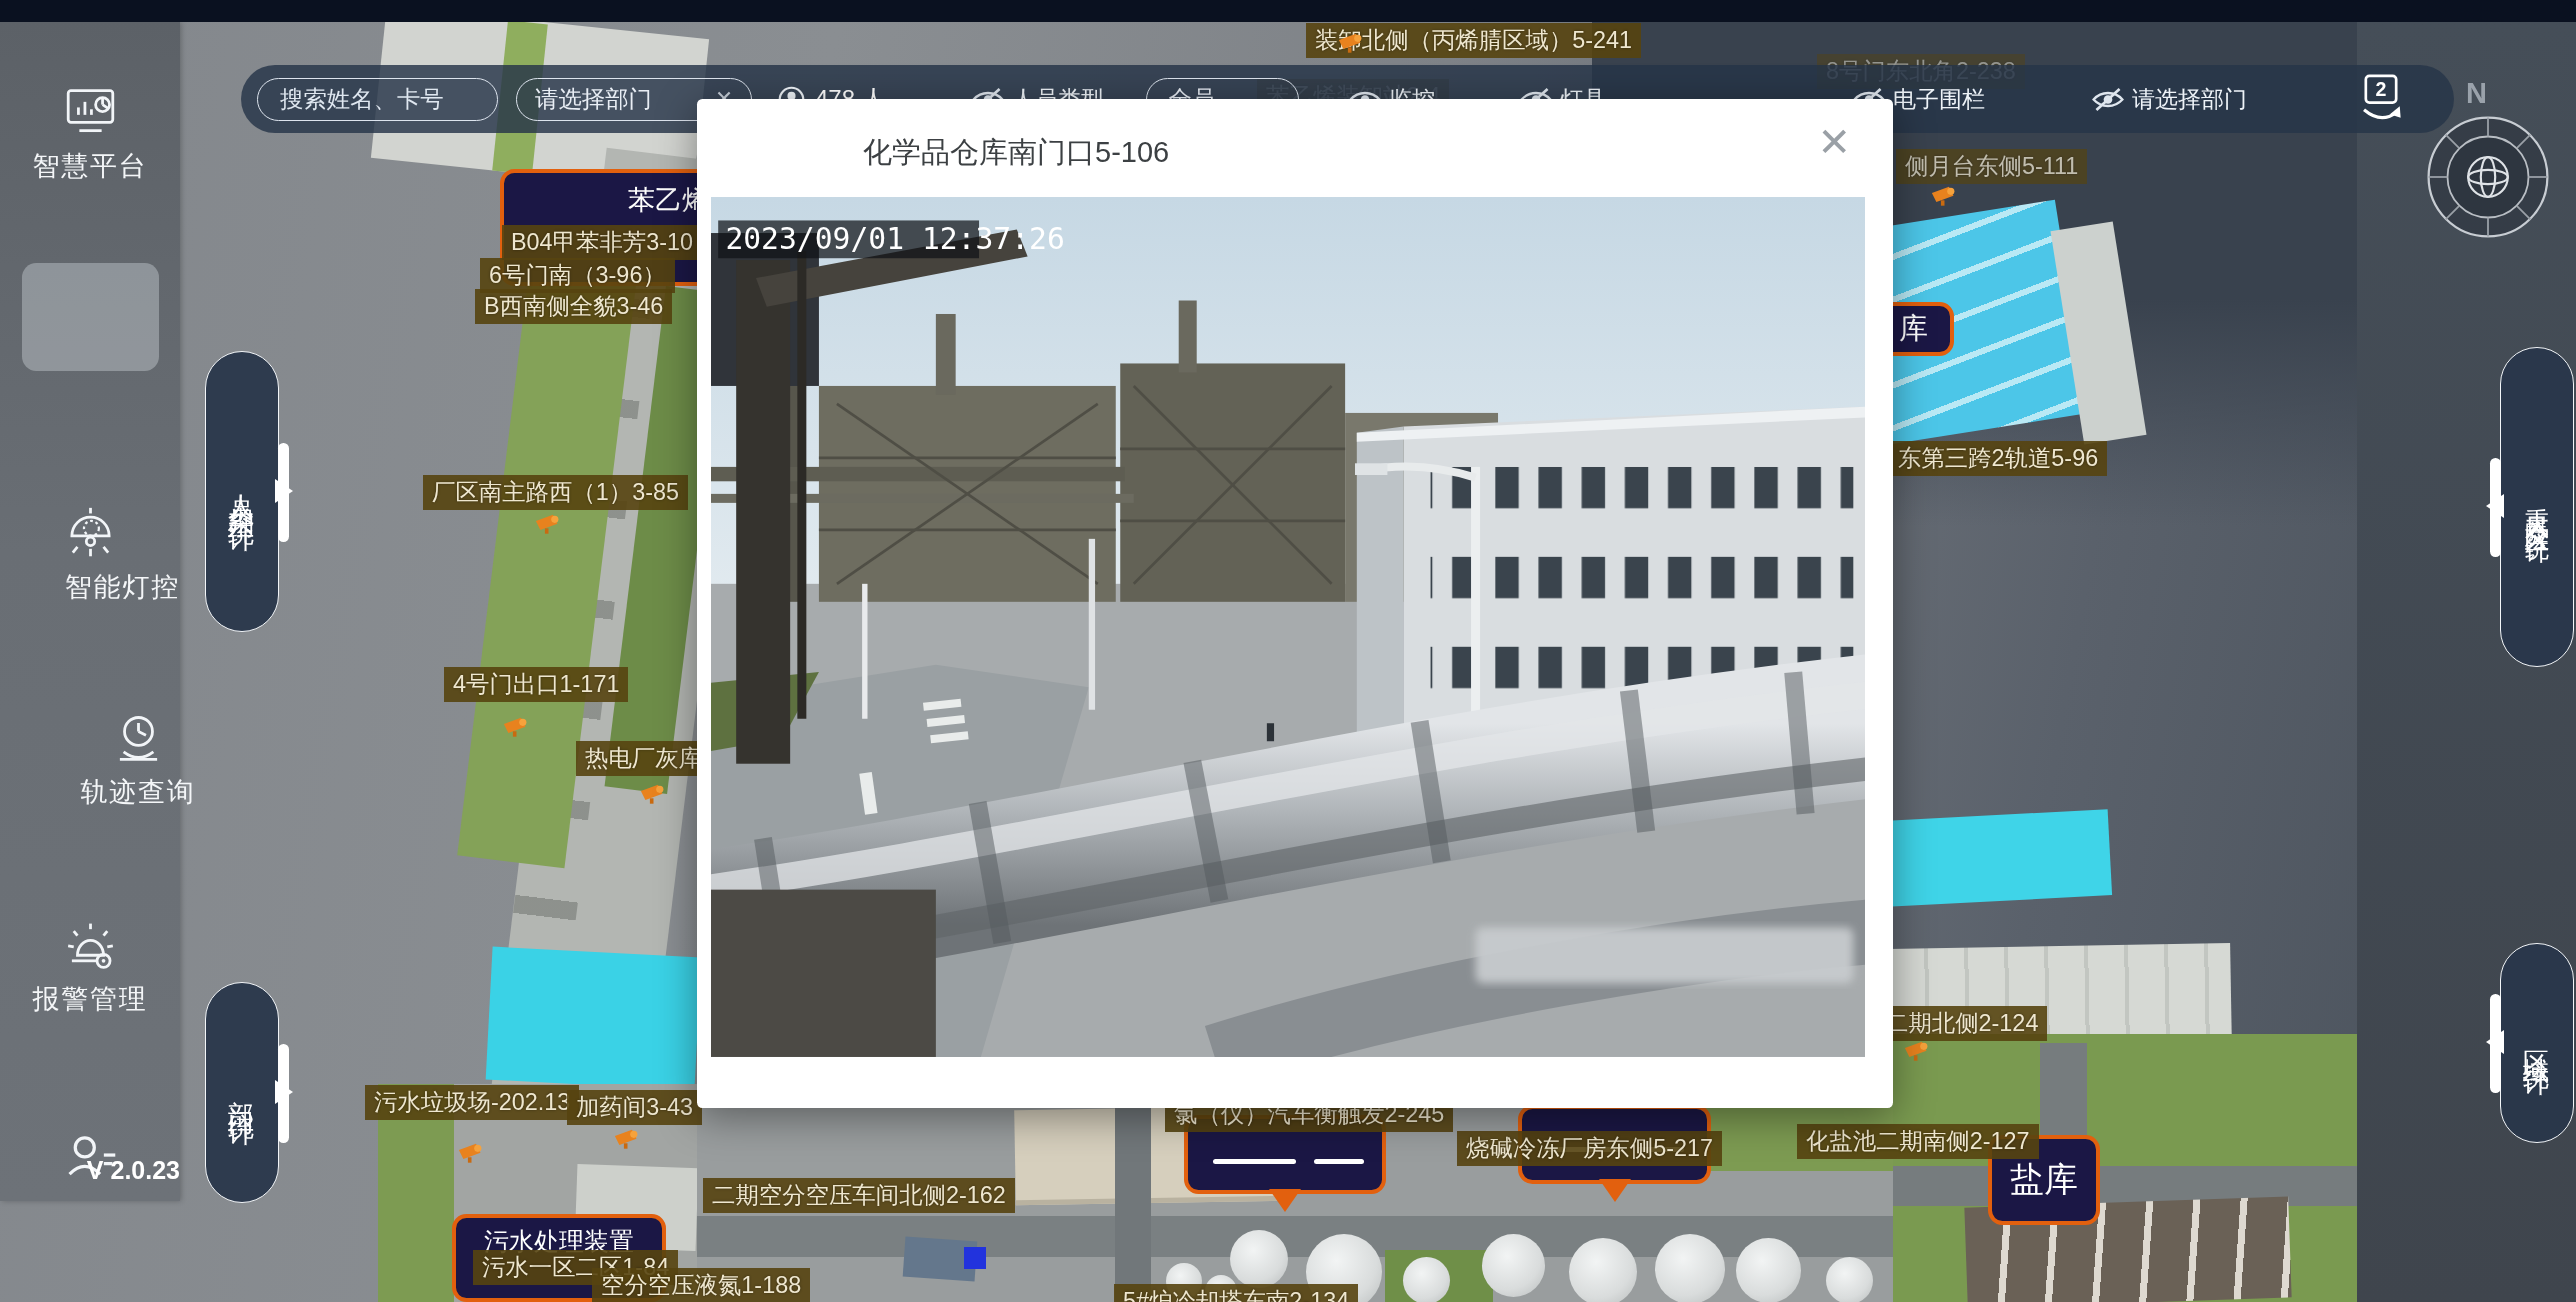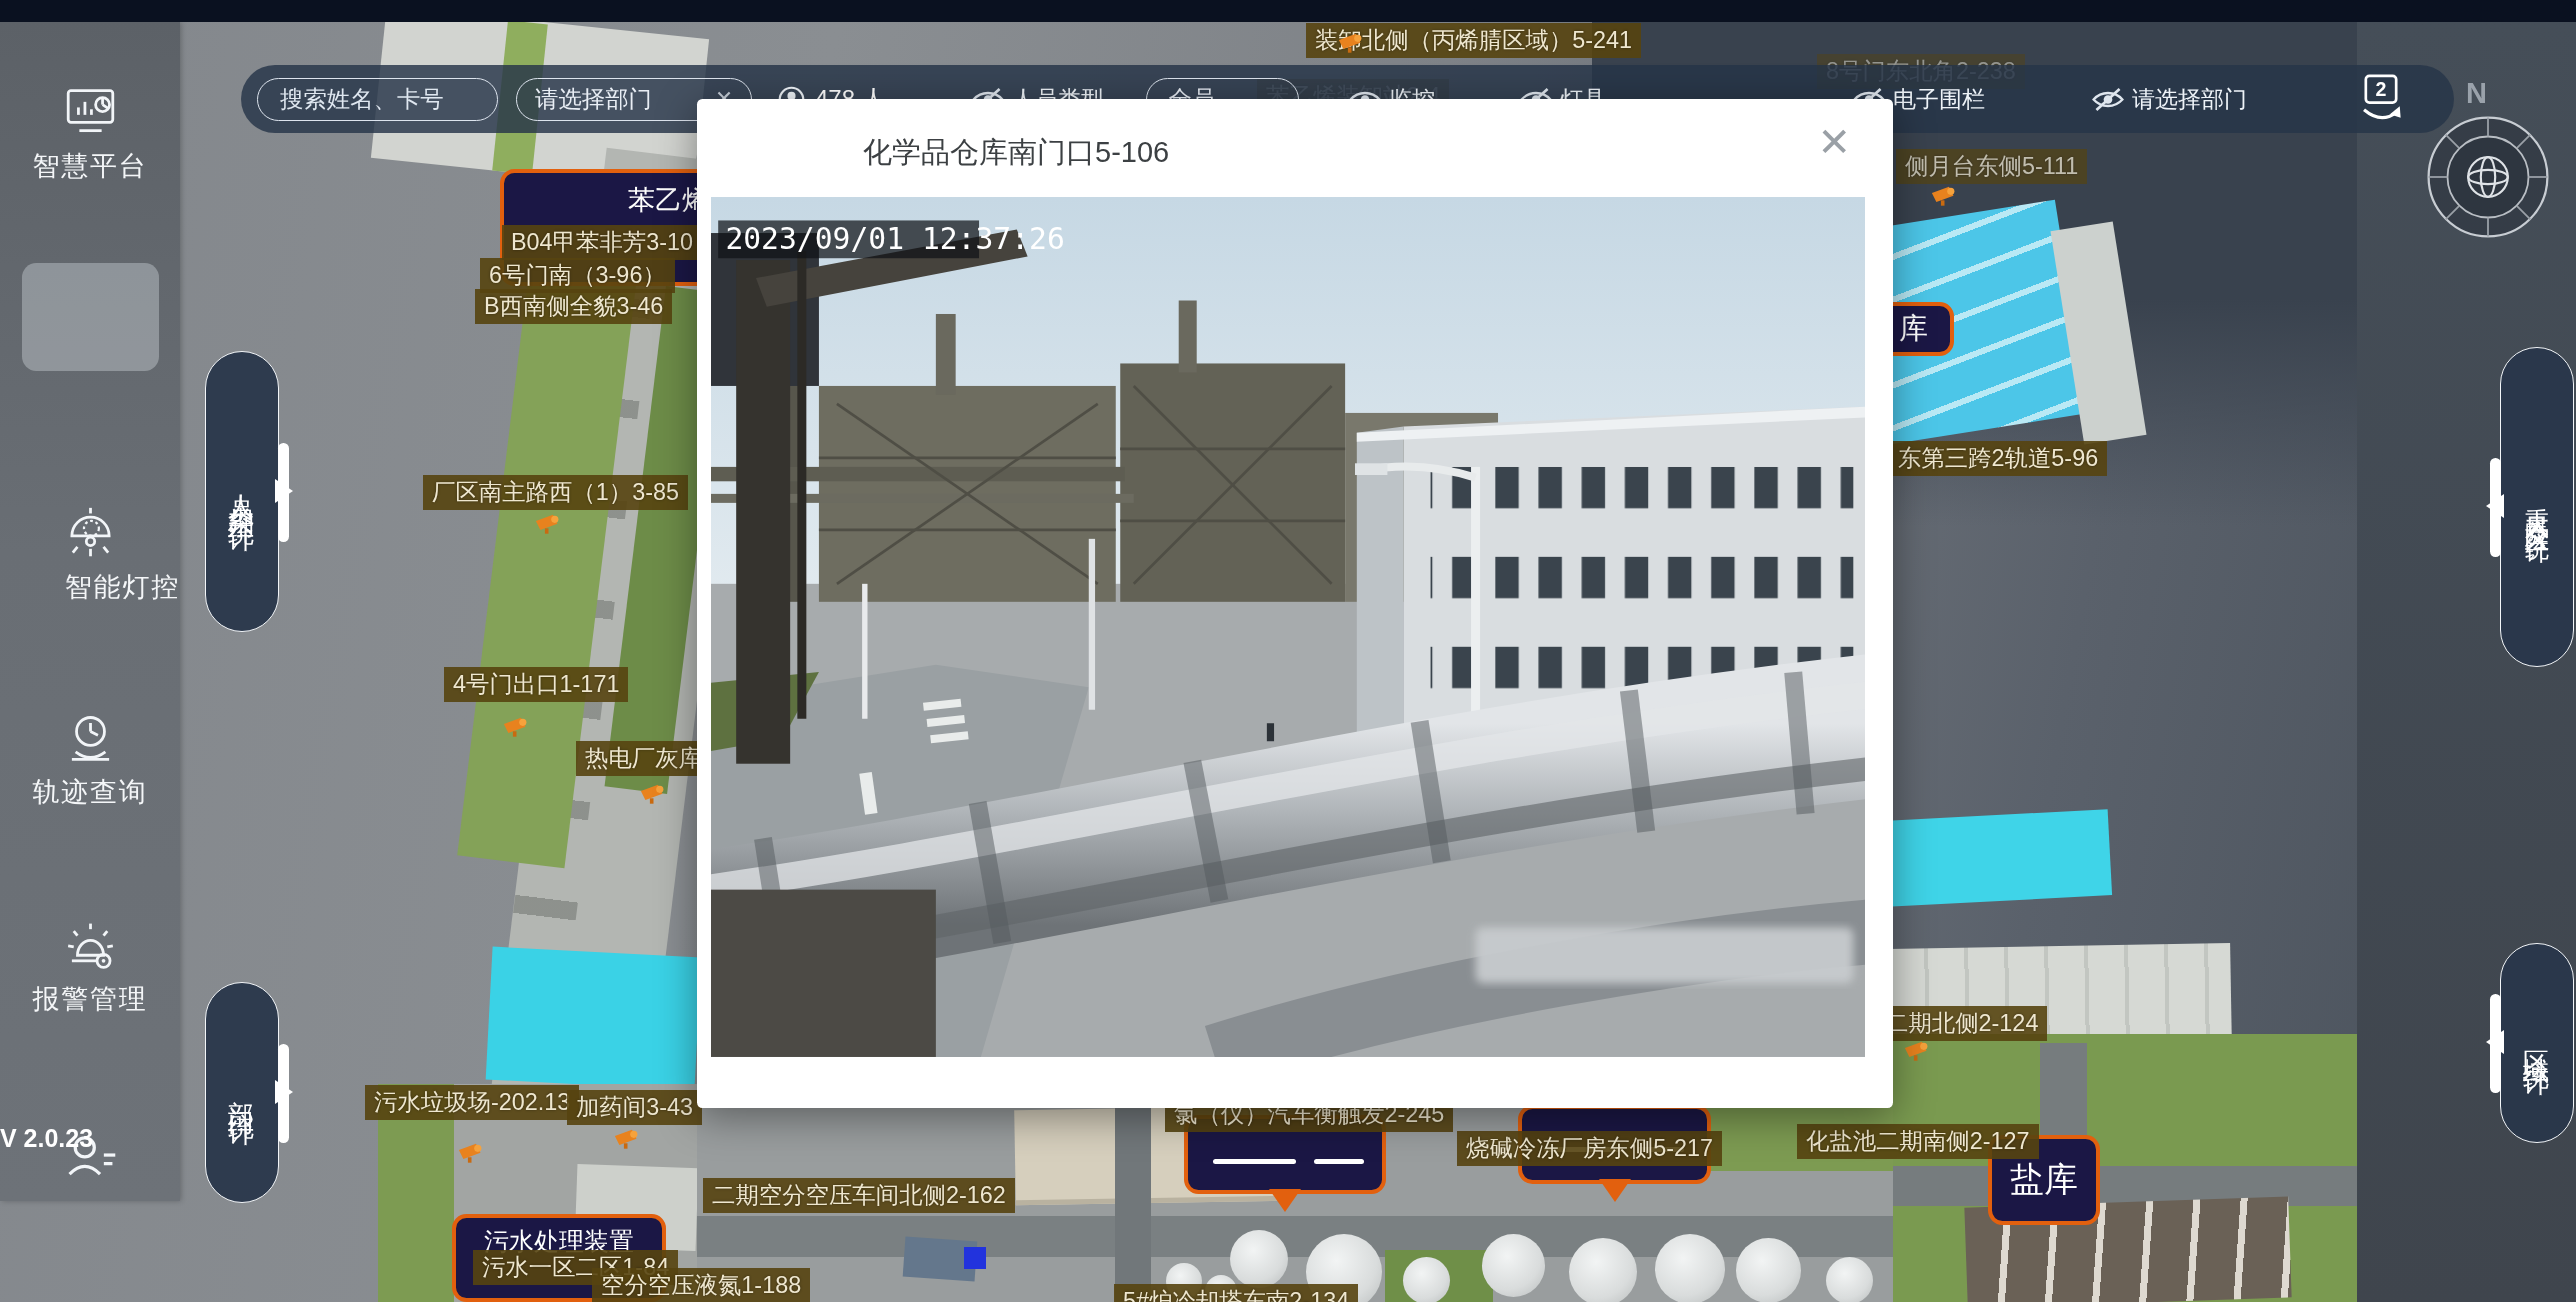--- a/index.html
+++ b/index.html
@@ -31,21 +31,21 @@
   .cam{position:absolute;z-index:2;width:29px;height:21.6px;}
 
   
   #sidebar{position:absolute;left:0;top:21.6px;width:180px;height:1179px;z-index:5;
     background:linear-gradient(180deg,#5c6167,#696e74 45%,#6d7278);box-shadow:1.8px 0 5.4px rgba(0,0,0,.25);}
   .side-item{position:absolute;left:0;width:180px;text-align:center;color:#f4f6f8;cursor:pointer;}
   .side-item .lbl{display:block;font-size:27px;margin-top:9px;letter-spacing:1.8px;}
   .side-item svg{display:block;margin:0 auto;}
   #active-hl{position:absolute;left:21.6px;top:241px;width:137px;height:108px;border-radius:14.4px;
     background:rgba(197,203,209,.45);}
-  #version{position:absolute;left:0;bottom:48px;width:180px;text-align:left;color:#fff;
+  #version{position:absolute;left:0;bottom:16px;width:180px;text-align:right;color:#fff;
     font-weight:bold;font-size:25px;margin-top:48px;}
 
   
   #topbar{position:absolute;left:241px;top:65px;width:2213px;height:68px;z-index:4;
     background:rgba(38,52,72,.82);border-radius:34px;}
   .pill{position:absolute;top:12.6px;height:43px;border:1.8px solid #dde4ee;border-radius:21.6px;
     box-sizing:border-box;display:flex;align-items:center;background:transparent;color:#e9eef5;}
   #search-pill{left:16px;width:241px;}
   #search-pill input{background:transparent;border:none;outline:none;color:#e9eef5;
     font-size:23.4px;width:198px;margin-left:20px;font-family:inherit;}
@@ -260,21 +260,21 @@
         <path d="M12 32 A20 20 0 0 1 52 32 Z" fill="none" stroke="#f2f5f8" stroke-width="3"></path>
         <circle cx="33" cy="24" r="8" fill="none" stroke="#f2f5f8" stroke-width="2.4" stroke-dasharray="3 3"></circle>
         <circle cx="32" cy="38" r="4.5" fill="none" stroke="#f2f5f8" stroke-width="3"></circle>
         <line x1="18" y1="44" x2="13" y2="50" stroke="#f2f5f8" stroke-width="3"></line>
         <line x1="32" y1="46" x2="32" y2="54" stroke="#f2f5f8" stroke-width="3"></line>
         <line x1="46" y1="44" x2="51" y2="50" stroke="#f2f5f8" stroke-width="3"></line>
       </svg>
       <span class="lbl">智能灯控</span>
     </div>
 
-    <div class="side-item" style="top:689px;">
+    <div class="side-item" style="top:689px;margin-left:48px;">
       <svg width="61" height="54" viewBox="0 0 64 58">
         <circle cx="32" cy="22" r="15" fill="none" stroke="#f2f5f8" stroke-width="3"></circle>
         <path d="M32 22 L32 13 M32 22 L40 26" fill="none" stroke="#f2f5f8" stroke-width="3"></path>
         <path d="M16 44 q16 12 32 0" fill="none" stroke="#f2f5f8" stroke-width="3"></path>
         <line x1="12" y1="52" x2="52" y2="52" stroke="#f2f5f8" stroke-width="3"></line>
       </svg>
       <span class="lbl">轨迹查询</span>
     </div>
 
     <div class="side-item" style="top:896px;">

